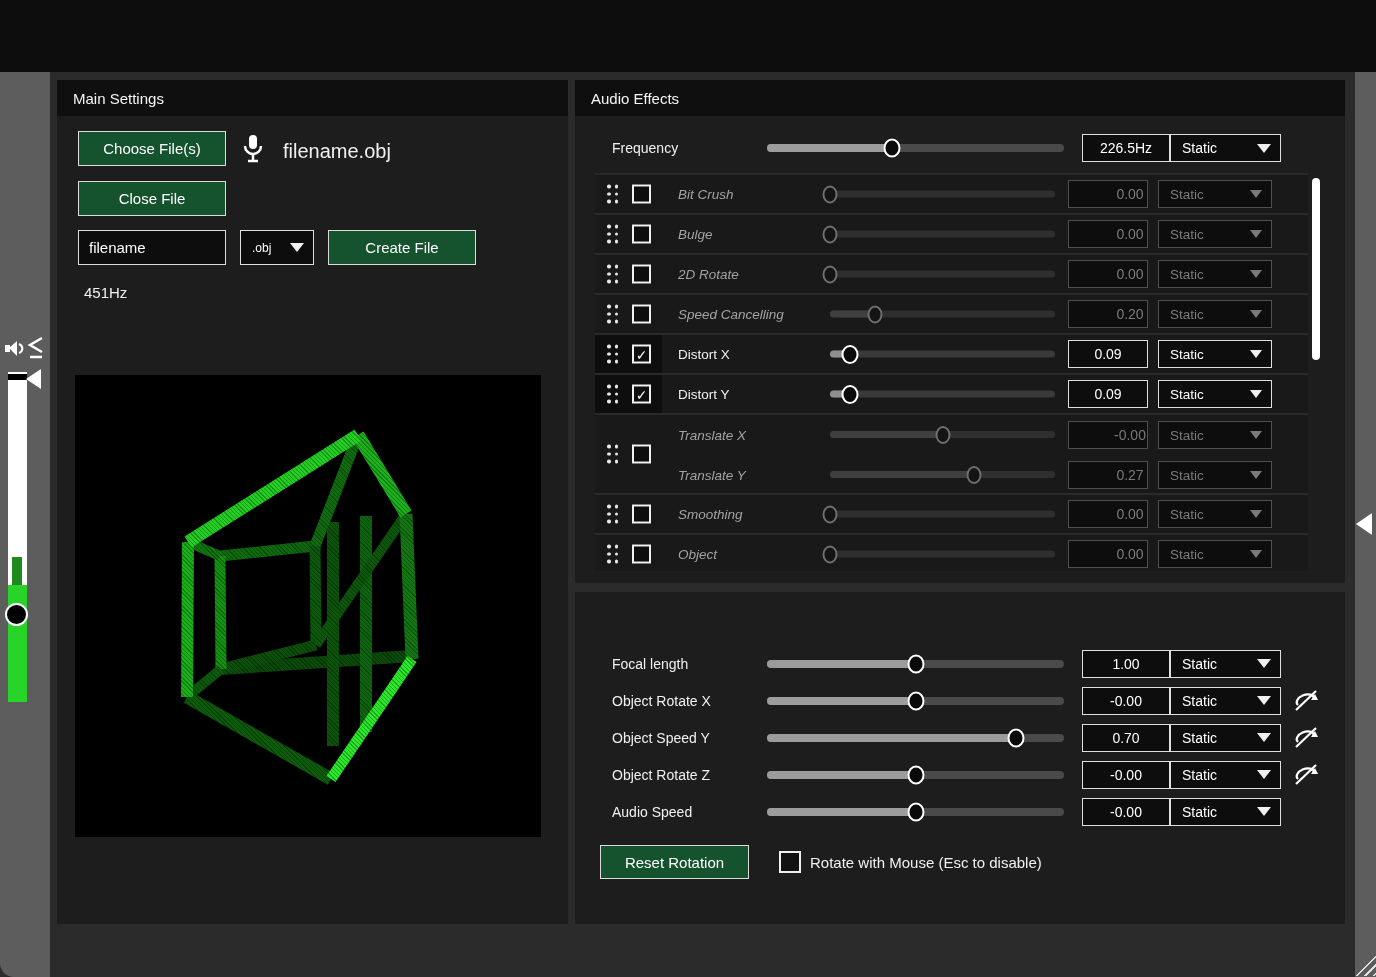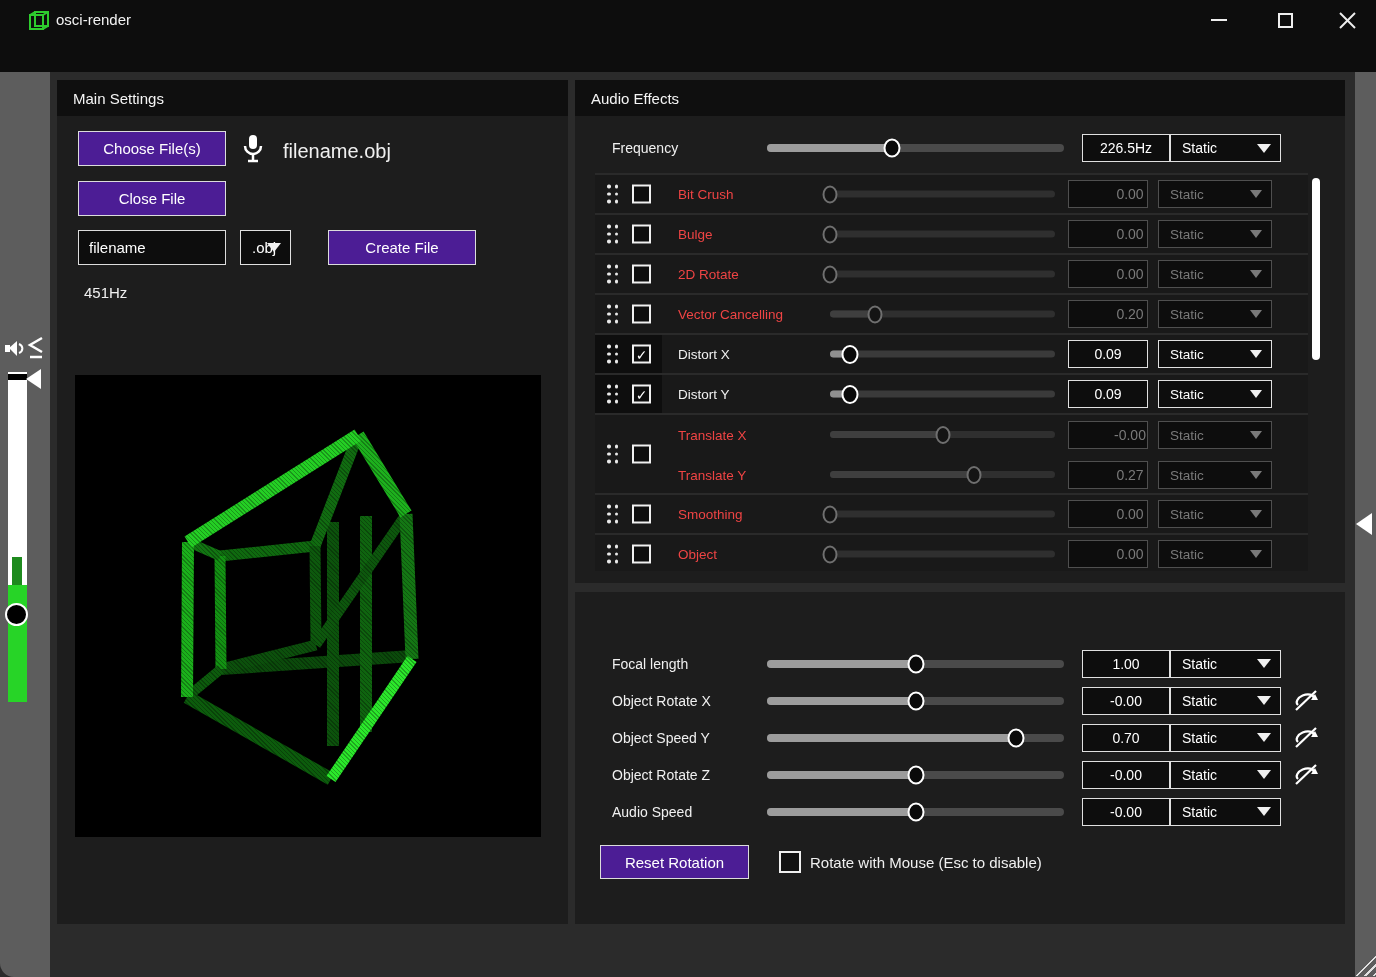--- a/index.html
+++ b/index.html
@@ -24,21 +24,21 @@
   .panel { background:#1d1d1d; }
   .phead { position:absolute; left:0; top:0; right:0; height:36px; background:#0f0f0f;
            display:flex; align-items:center; padding-left:16px; font-size:15px; color:#f5f5f5; }
   #main-panel { left:57px; top:80px; width:511px; height:844px; }
   #fx-panel   { left:575px; top:80px; width:770px; height:503px; }
   #obj-panel  { left:575px; top:592px; width:770px; height:332px; }
   #midi-bar   { left:57px; top:935px; width:1288px; height:33px; background:#121212;
                 display:flex; align-items:center; padding-left:16px; font-size:15px; }
 
   
-  .btn { position:absolute; background:#4c1d95; border:1.5px solid #dcdcdc; color:#fff;
+  .btn { position:absolute; background:#14532d; border:1.5px solid #dcdcdc; color:#fff;
          font-size:15px; display:flex; align-items:center; justify-content:center; }
   .tinput { position:absolute; background:#0d0d0d; border:1.5px solid #dcdcdc; color:#fff;
             font-size:15px; padding-left:10px; font-family:"Liberation Sans", sans-serif; }
   .dd { position:absolute; background:#0d0d0d; border:1.5px solid #e0e0e0; color:#fff;
         font-size:14px; display:flex; align-items:center; padding-left:11px; }
   .dd .arr { position:absolute; right:9px; width:0; height:0;
              border-left:7px solid transparent; border-right:7px solid transparent;
              border-top:9px solid #f0f0f0; }
   .vbox { position:absolute; background:#0d0d0d; border:1.5px solid #e0e0e0; color:#fff;
           font-size:14px; display:flex; align-items:center; justify-content:center; }
@@ -63,21 +63,21 @@
         background:#0d0d0d; display:flex; align-items:center; justify-content:center;
         font-size:14px; color:#fff; }
   .elabel { position:absolute; left:83px; font-size:13.5px; }
   .etrack { left:235px; width:225px; height:7px; }
   .evbox { left:473px; width:80px; height:28px; }
   .edd { left:563px; width:114px; height:28px; font-size:13.5px; }
   .edd .arr { border-left-width:6px; border-right-width:6px; border-top-width:8px; }
   .mid { top:50%; transform:translateY(-50%); }
 
   
-  .dis .elabel { color:#ef4444; }
+  .dis .elabel { color:#a3a3a3;font-style:italic; }
   .dis .track { background:#2f2f2f; }
   .dis .track .fill { background:#3f3f3f; }
   .dis .track .thumb { border-color:#6f6f6f; background:#141414; width:15px; height:18px; }
   .dis .vbox { border-color:#4f4f4f; color:#7a7a7a;padding-left:44px; }
   .dis .dd { border-color:#4f4f4f; color:#7a7a7a; }
   .dis .dd .arr { border-top-color:#7a7a7a; }
   .en .track { background:#3a3a3a; }
   .en .track .fill { background:#8f8f8f; }
 
   #fx-scrollbar { position:absolute; left:737px; top:98px; width:8px; height:182px;
@@ -115,42 +115,20 @@
   #hatch { position:absolute; inset:0;
            background:repeating-linear-gradient(45deg, rgba(0,0,0,0) 0 2px, rgba(0,0,0,0.28) 2px 3px); }
 
   .ck22 { position:absolute; width:22px; height:22px; border:2px solid #f0f0f0; background:#121212; }
 </style>
 </head>
 <body>
 
 <div id="stage">
 
-  <div class="abs" id="titlebar">
-    <svg class="abs" style="left:28px;top:10px" width="22" height="22" viewBox="0 0 22 22">
-      <rect x="2" y="5" width="13" height="14" fill="none" stroke="#2ecc2e" stroke-width="2"></rect>
-      <rect x="7" y="2" width="13" height="14" fill="none" stroke="#2ecc2e" stroke-width="2"></rect>
-      <line x1="2" y1="5" x2="7" y2="2" stroke="#2ecc2e" stroke-width="2"></line>
-      <line x1="15" y1="5" x2="20" y2="2" stroke="#2ecc2e" stroke-width="2"></line>
-      <line x1="15" y1="19" x2="20" y2="16" stroke="#2ecc2e" stroke-width="2"></line>
-    </svg>
-    <span class="abs" id="title-text">osci-render</span>
-    <div class="abs winbtn" style="left:1196px">
-      <div style="width:16px;height:2px;background:#eee"></div>
-    </div>
-    <div class="abs winbtn" style="left:1262px">
-      <div style="width:15px;height:15px;border:2px solid #eee"></div>
-    </div>
-    <div class="abs winbtn" style="left:1324px">
-      <svg width="17" height="17" viewBox="0 0 17 17">
-        <line x1="1" y1="1" x2="16" y2="16" stroke="#eee" stroke-width="2"></line>
-        <line x1="16" y1="1" x2="1" y2="16" stroke="#eee" stroke-width="2"></line>
-      </svg>
-    </div>
-  </div>
 
   <div class="abs" id="menubar"></div>
   <span class="abs menu-item" style="left:18px">File</span>
   <span class="abs menu-item" style="left:80px">Audio</span>
 
   <div class="abs" id="content-bg"></div>
   <div class="abs" id="left-strip"></div>
   <div class="abs" id="right-strip"></div>
   <div class="abs" id="collapse-arrow"></div>
   <div class="abs" id="resize-grip"></div>
@@ -178,21 +156,21 @@
     <div class="btn" style="left:21px;top:51px;width:148px;height:35px">Choose File(s)</div>
     <svg class="abs" style="left:186px;top:54px" width="20" height="30" viewBox="0 0 20 30">
       <rect x="6" y="1" width="8" height="14" rx="4" fill="#fff"></rect>
       <path d="M2,12 a8,8 0 0 0 16,0" stroke="#fff" stroke-width="2.5" fill="none"></path>
       <line x1="10" y1="20" x2="10" y2="26" stroke="#fff" stroke-width="2.5"></line>
       <line x1="5" y1="27" x2="15" y2="27" stroke="#fff" stroke-width="2.5"></line>
     </svg>
     <span class="abs" style="left:226px;top:60px;font-size:20px">filename.obj</span>
     <div class="btn" style="left:21px;top:101px;width:148px;height:35px">Close File</div>
     <input class="tinput" style="left: 21px; top: 150px; width: 148px; height: 35px;" value="filename">
-    <div class="dd" style="left:183px;top:150px;width:51px;height:35px;font-size:15px">
+    <div class="dd" style="left:183px;top:150px;width:74px;height:35px;font-size:12px">
       <span>.obj</span>
       <span class="arr"></span>
     </div>
     <div class="btn" style="left:271px;top:150px;width:148px;height:35px">Create File</div>
     <span class="abs" style="left:27px;top:204px;font-size:15px">451Hz</span>
   </div>
 
   <div class="abs" id="preview">
     <svg width="466" height="462" viewBox="0 0 466 462">
       <g fill="none" stroke-linecap="butt">
@@ -305,21 +283,21 @@
       <div class="erow dis">
         <div class="dots mid">
             <i></i>
             <i></i>
             <i></i>
             <i></i>
             <i></i>
             <i></i>
           </div>
         <div class="cb mid"></div>
-        <span class="elabel mid">Vector Cancelling</span>
+        <span class="elabel mid">Speed Cancelling</span>
         <div class="track etrack mid" style="--p: 20%;">
             <div class="fill"></div>
             <div class="thumb"></div>
           </div>
         <div class="vbox evbox mid">0.20</div>
         <div class="dd edd mid">
             <span>Static</span>
             <span class="arr"></span>
           </div>
       </div>

